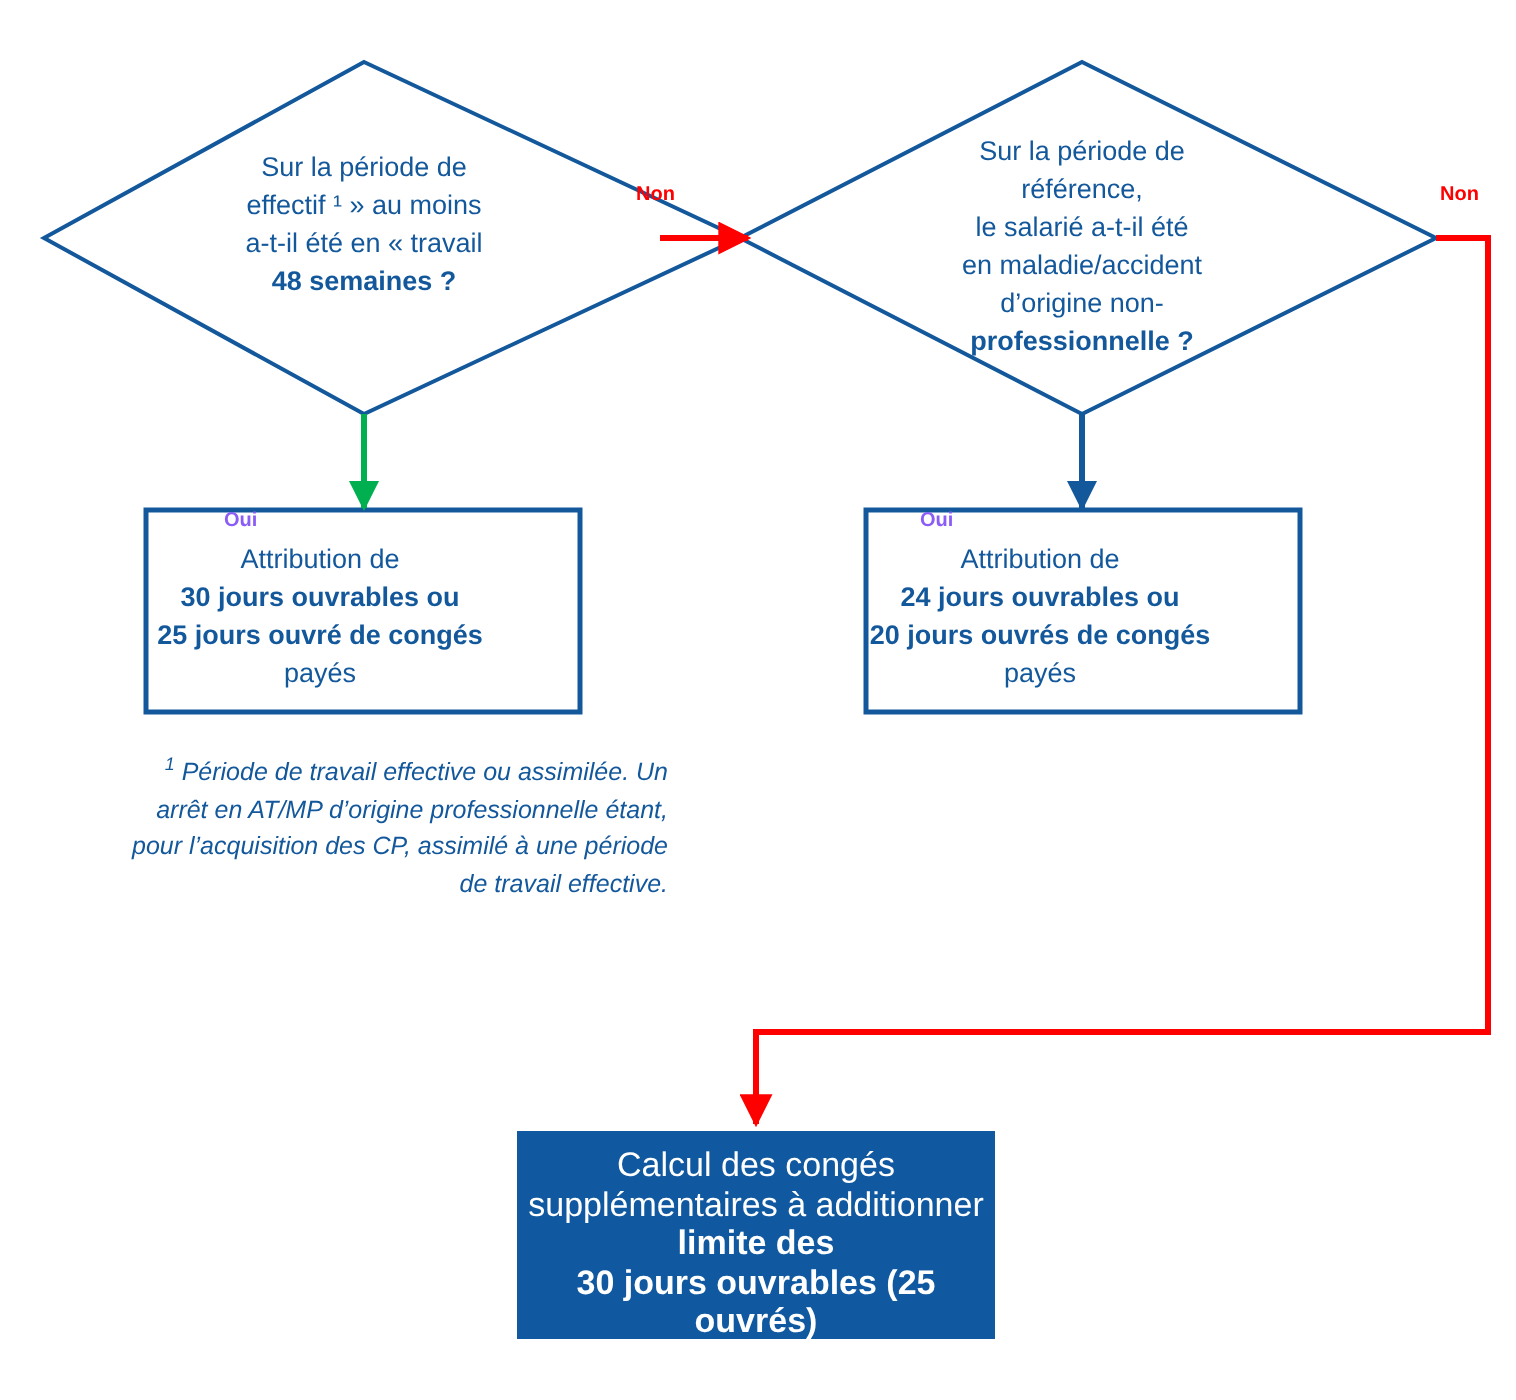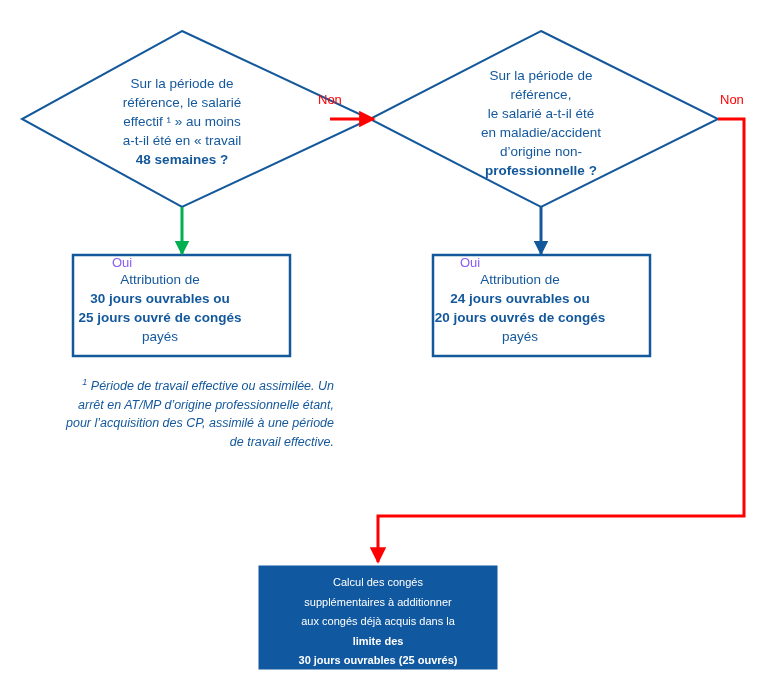--- a/index.html
+++ b/index.html
@@ -31,22 +31,22 @@
     font-size: 13.5px;
     line-height: 19px;
     font-family: "Liberation Sans", sans-serif;
   }
   .diamond-text { width: 210px; }
   .box-text     { width: 174px; }
   .b { font-weight: bold; }
 
   .edge-label {
     position: absolute;
-    font-size: 13px;
-    font-weight: normal;
+    font-size: 10px;
+    font-weight: bold;
     font-family: "Liberation Sans", sans-serif;
   }
   .lbl-oui { color: #8b5cf6; margin-top: 36px; }
   .lbl-non { color: #ff0000; }
 
   .footnote {
     position: absolute;
     left: 66px;
     top: 373px;
     width: 268px;
@@ -56,21 +56,21 @@
     font-style: italic;
     font-family: "Liberation Sans", sans-serif;
     text-align: right;
   }
   .footnote .mark { font-size: 9px; vertical-align: super; font-style: italic; }
 
   .final-text {
     position: absolute;
     color: #ffffff;
     text-align: center;
-    font-size: 11px;
+    font-size: 17px;
     line-height: 19.5px;
     width: 238px;
     font-family: "Liberation Sans", sans-serif;
   }
 </style>
 </head>
 <body>
 
 <div id="canvas">
 
@@ -101,21 +101,20 @@
 
     <line x1="182" y1="207" x2="182" y2="254" stroke="#00b050" stroke-width="3" marker-end="url(#arrow-green)"></line>
 
     <line x1="541" y1="207" x2="541" y2="254" stroke="#14589c" stroke-width="3" marker-end="url(#arrow-blue)"></line>
 
     <path d="M 718 119 L 744 119 L 744 516 L 378 516 L 378 562" fill="none" stroke="#ff0000" stroke-width="3" marker-end="url(#arrow-red)"></path>
   </svg>
 
   <div class="node-text diamond-text" style="left:77px; top:74px;">
     <div>Sur la période de</div>
-    <div>référence, le salarié</div>
     <div>effectif ¹ » au moins</div>
     <div>a-t-il été en « travail</div>
     <div class="b">48 semaines ?</div>
   </div>
 
   <div class="node-text diamond-text" style="left:436px; top:66px;">
     <div>Sur la période de</div>
     <div>référence,</div>
     <div>le salarié a-t-il été</div>
     <div>en maladie/accident</div>
@@ -133,21 +132,20 @@
   <div class="node-text box-text" style="left:433px; top:270px;">
     <div>Attribution de</div>
     <div class="b">24 jours ouvrables ou</div>
     <div class="b">20 jours ouvrés de congés</div>
     <div>payés</div>
   </div>
 
   <div class="final-text" style="left:259px; top:573px;">
     <div>Calcul des congés</div>
     <div>supplémentaires à additionner</div>
-    <div>aux congés déjà acquis dans la</div>
     <div class="b">limite des</div>
     <div class="b">30 jours ouvrables (25 ouvrés)</div>
   </div>
 
   <div class="edge-label lbl-non" style="left:318px; top:92px;">Non</div>
 
   <div class="edge-label lbl-non" style="left:720px; top:92px;">Non</div>
 
   <div class="edge-label lbl-oui" style="left:112px; top:219px;">Oui</div>
 

